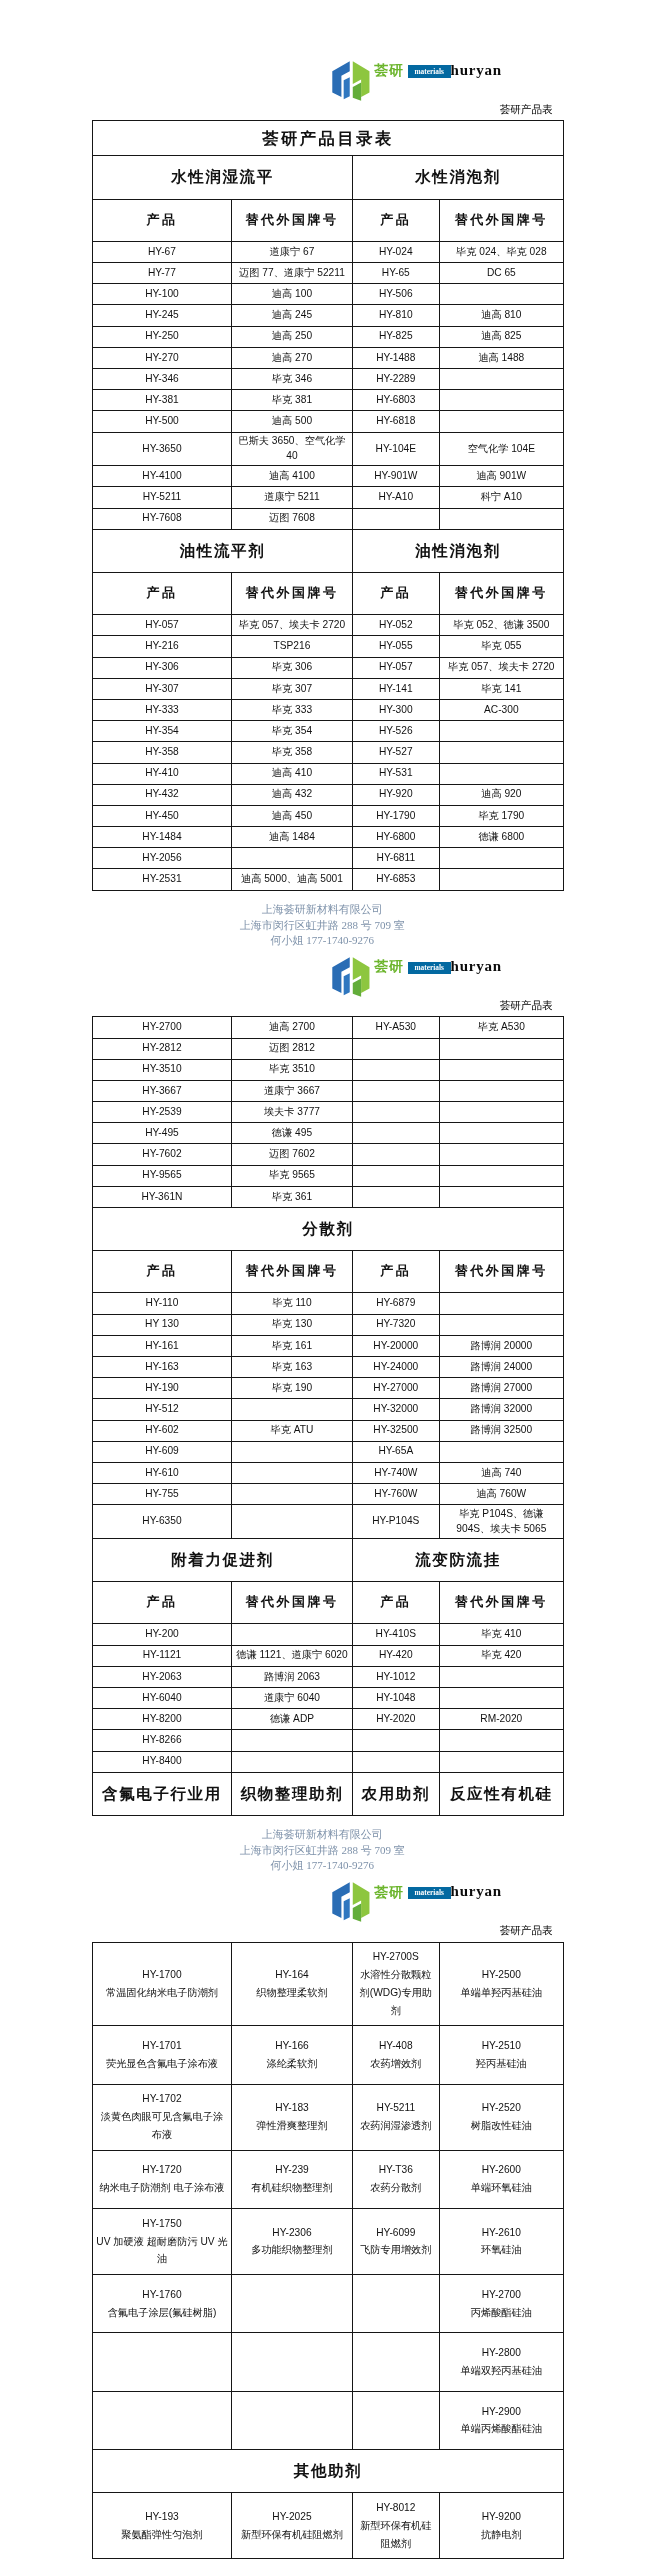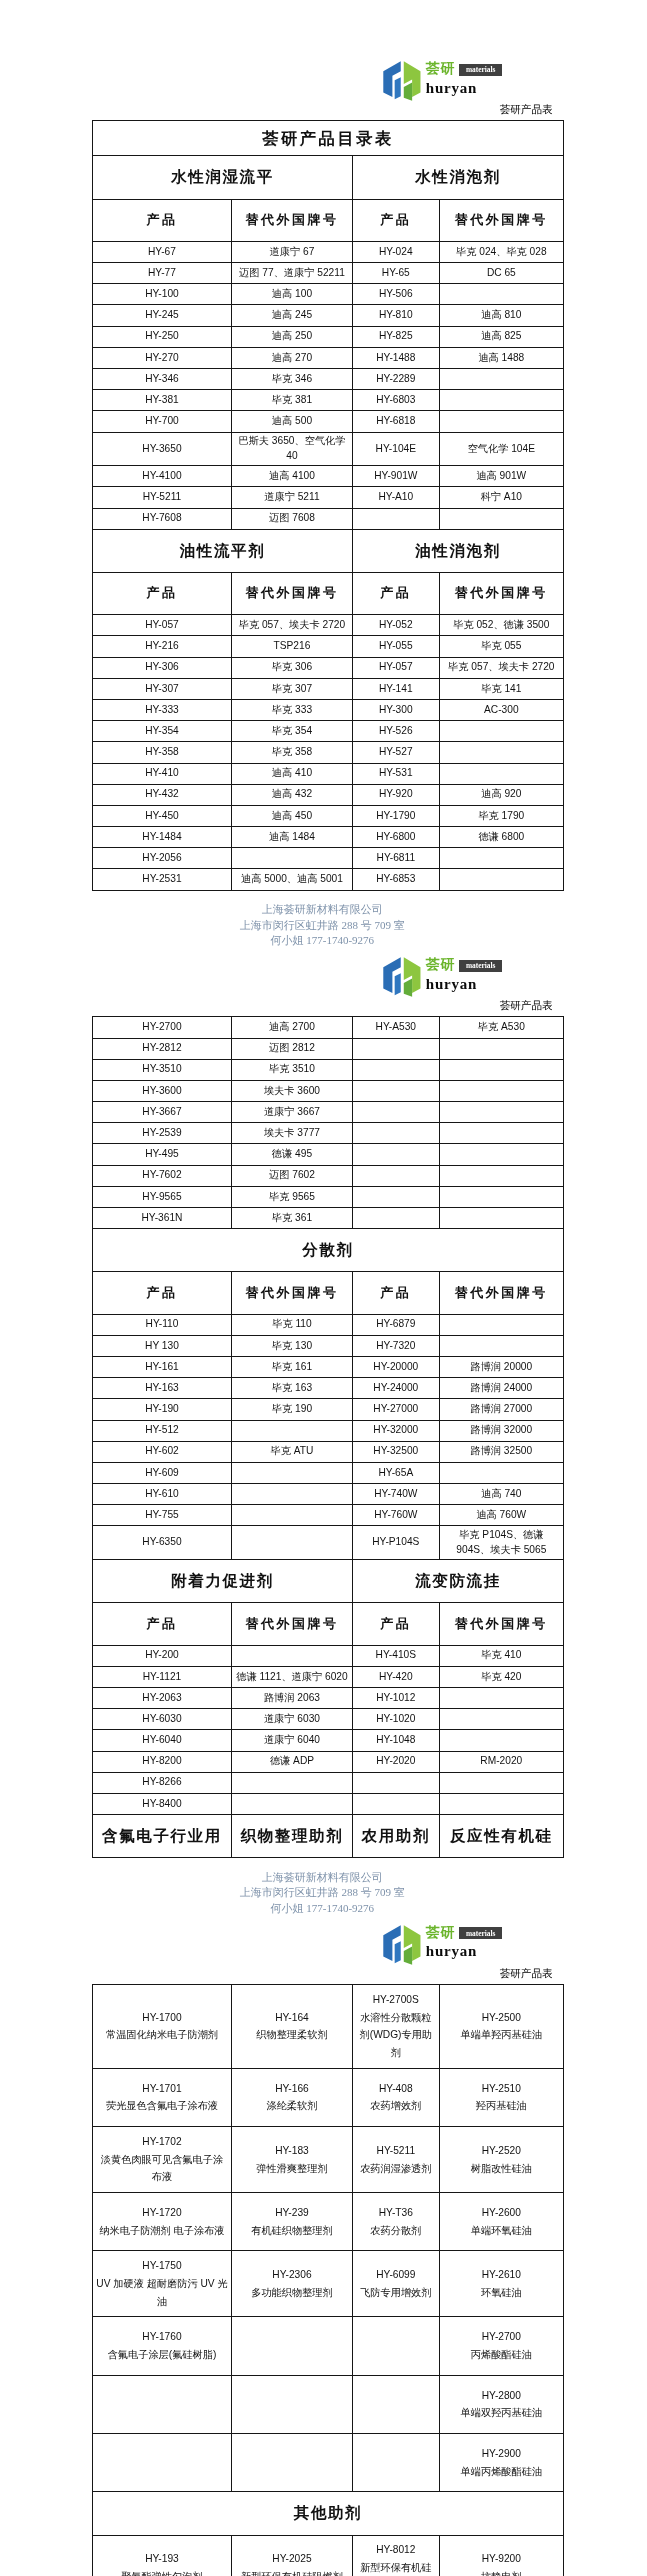--- a/index.html
+++ b/index.html
@@ -9,28 +9,28 @@
     color:#111;
     font-family:"Liberation Sans", sans-serif;
     -webkit-font-smoothing:antialiased;
   }
   .page{position:relative;}
   .page1{padding-top:59px;}
   
   .logo-block{width:472px;margin-left:92px;display:flex;flex-direction:column;align-items:flex-end;}
   .logo-row{display:flex;align-items:flex-start;margin-right:62px;}
   .logo-emblem{flex:0 0 auto;margin-right:3.3px;}
-  .logo-text{display:flex;flex-direction:column;}
+  .logo-text{display:flex;flex-direction:row;}
   .logo-top{display:flex;align-items:center;margin-top:3.3px;}
   .logo-cn{
     color:#6cb52d;font-weight:bold;font-size:14px;line-height:14.7px;
     font-family:"Liberation Serif", serif;letter-spacing:0.8px;
   }
   .logo-badge{
-    display:inline-block;background:#404040;color:#ffffff;
+    display:inline-block;background:#0369a1;color:#ffffff;
     font-size:7.4px;font-weight:bold;padding:1.6px 6.5px;margin-left:4.1px;
     font-family:"Liberation Serif", serif;
   }
   .logo-en{
     font-family:"Liberation Serif", serif;font-weight:bold;
     font-size:15px;line-height:21px;color:#0b0b0b;letter-spacing:0.8px;margin-top:0.8px;
   }
   .page-label{
     font-size:10.6px;color:#000;margin:0 11.4px 3.3px 0;
     font-family:Liberation Sans, sans-serif;
@@ -160,21 +160,21 @@
             <td>HY-2289</td>
             <td></td>
           </tr>
           <tr class="row-data">
             <td>HY-381</td>
             <td>毕克 381</td>
             <td>HY-6803</td>
             <td></td>
           </tr>
           <tr class="row-data">
-            <td>HY-700</td>
+            <td>HY-500</td>
             <td>迪高 500</td>
             <td>HY-6818</td>
             <td></td>
           </tr>
           <tr class="row-data">
             <td>HY-3650</td>
             <td>巴斯夫 3650、空气化学 40</td>
             <td>HY-104E</td>
             <td>空气化学 104E</td>
           </tr>
@@ -331,26 +331,20 @@
             <td></td>
             <td></td>
           </tr>
           <tr class="row-data">
             <td>HY-3510</td>
             <td>毕克 3510</td>
             <td></td>
             <td></td>
           </tr>
           <tr class="row-data">
-            <td>HY-3600</td>
-            <td>埃夫卡 3600</td>
-            <td></td>
-            <td></td>
-          </tr>
-          <tr class="row-data">
             <td>HY-3667</td>
             <td>道康宁 3667</td>
             <td></td>
             <td></td>
           </tr>
           <tr class="row-data">
             <td>HY-2539</td>
             <td>埃夫卡 3777</td>
             <td></td>
             <td></td>
@@ -473,26 +467,20 @@
           <tr class="row-data">
             <td>HY-1121</td>
             <td>德谦 1121、道康宁 6020</td>
             <td>HY-420</td>
             <td>毕克 420</td>
           </tr>
           <tr class="row-data">
             <td>HY-2063</td>
             <td>路博润 2063</td>
             <td>HY-1012</td>
-            <td></td>
-          </tr>
-          <tr class="row-data">
-            <td>HY-6030</td>
-            <td>道康宁 6030</td>
-            <td>HY-1020</td>
             <td></td>
           </tr>
           <tr class="row-data">
             <td>HY-6040</td>
             <td>道康宁 6040</td>
             <td>HY-1048</td>
             <td></td>
           </tr>
           <tr class="row-data">
             <td>HY-8200</td>

